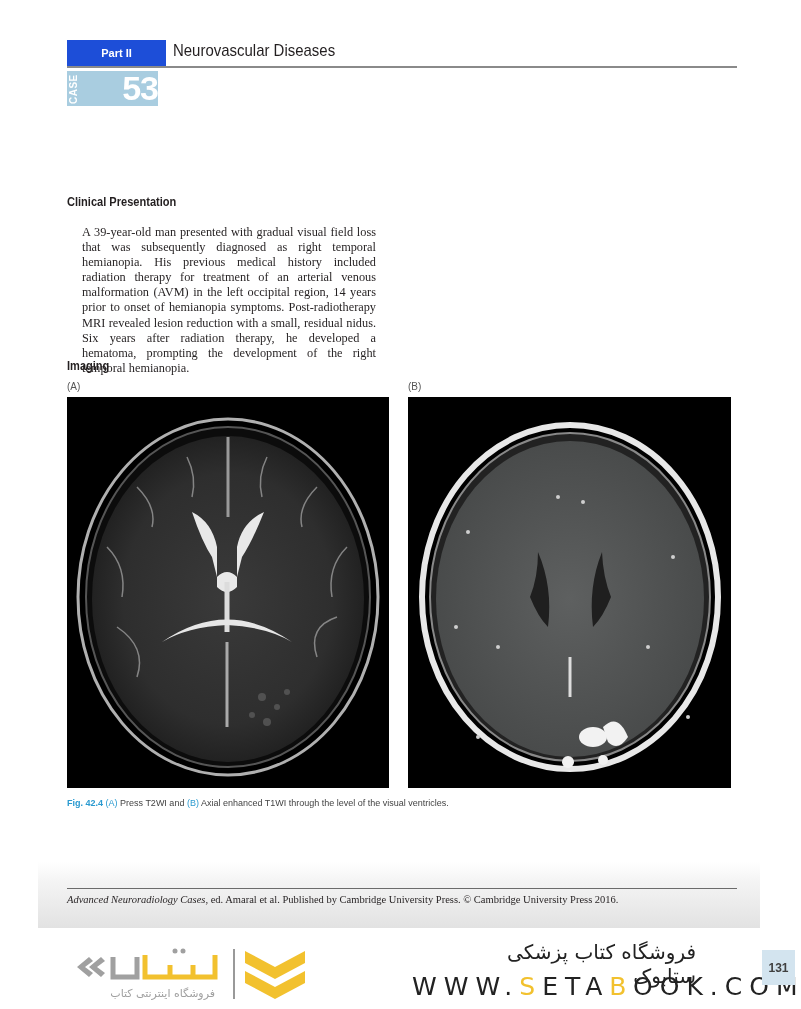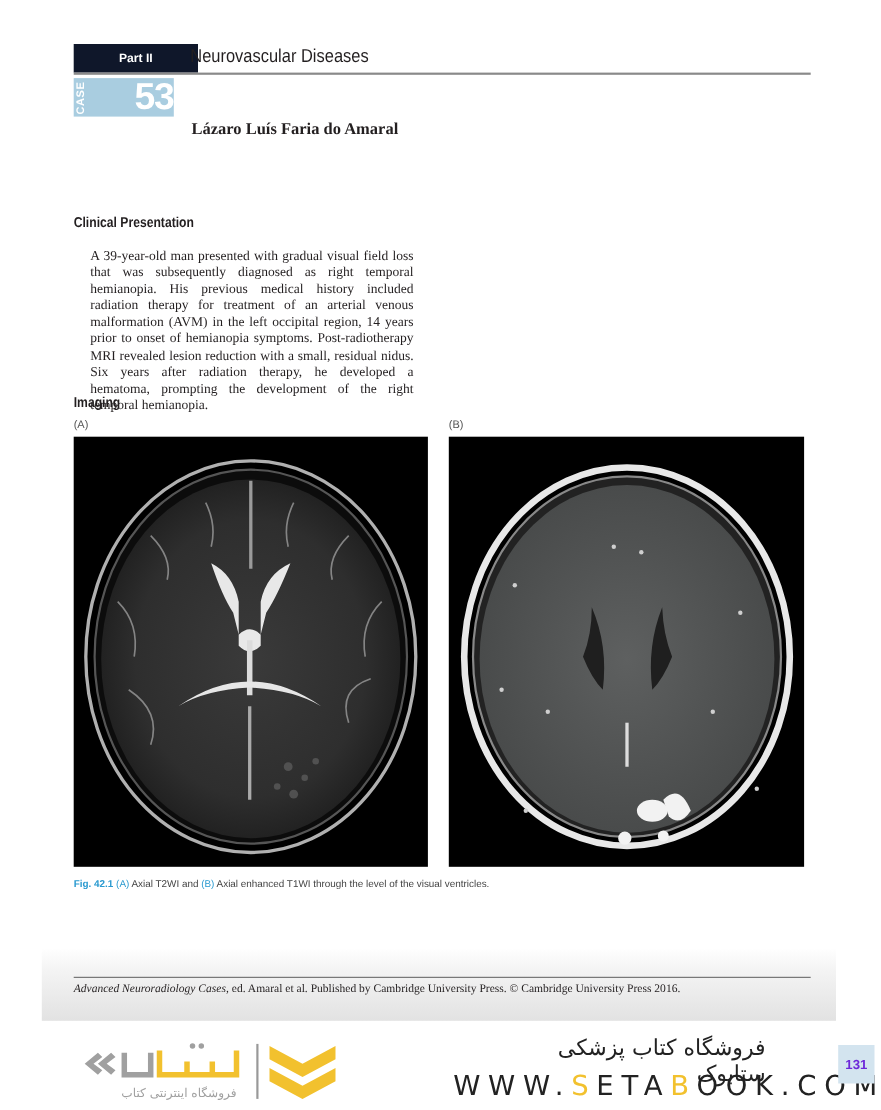--- a/index.html
+++ b/index.html
@@ -1,20 +1,20 @@
 <!DOCTYPE html>
 <html><head>
 <meta charset="utf-8">
 <style>
   html, body { margin:0; padding:0; background:#ffffff; }
   body { width:801px; height:1009px; position:relative; overflow:hidden; font-family:"Liberation Serif", serif; color:#231f20; }
   .abs { position:absolute; }
 
   
-  .part-box { left:67px; top:40px; width:113px; height:26px; background:#0f172a; color:#ffffff; font-family:"Liberation Sans", sans-serif; font-weight:bold; font-size:11px; display:flex; align-items:center; justify-content:center; }
+  .part-box { left:67px; top:40px; width:99px; height:26px; background:#1d4ed8; color:#ffffff; font-family:"Liberation Sans", sans-serif; font-weight:bold; font-size:11px; display:flex; align-items:center; justify-content:center; }
   .header-title { left:173px; top:41px; font-family:"Liberation Sans", sans-serif; font-size:17px; color:#231f20; transform:scaleX(0.88); transform-origin:left; }
   .header-line { left:67px; top:66px; width:670px; height:2px; background:#8a8a8a; }
   .case-box { left:67px; top:71px; width:91px; height:35px; background:#a9cde0; }
   .case-label { left:68px; top:74px; width:14px; height:30px; color:#ffffff; font-family:"Liberation Sans", sans-serif; font-weight:bold; font-size:10px; writing-mode:vertical-rl; transform:rotate(180deg); text-align:center; letter-spacing:0.5px; }
   .case-num { left:100px; top:68px; width:58px; text-align:right; color:#ffffff; font-family:"Liberation Sans", sans-serif; font-weight:bold; font-size:34px; line-height:40px; letter-spacing:-1px; }
 
   .authors { left:174px; top:108px; width:480px; font-family:"Liberation Serif", serif; font-weight:bold; font-size:15px; line-height:20px; color:#231f20; }
 
   .section-h { font-family:"Liberation Sans", sans-serif; font-weight:bold; font-size:13px; color:#231f20; transform:scaleX(0.85); transform-origin:left; }
   .clin-h { left:67px; top:194px; }
@@ -39,36 +39,35 @@
   .footer-panel { left:38px; top:862px; width:722px; height:66px; background:linear-gradient(to bottom, #ffffff 0%, #f4f4f4 30%, #e2e2e2 100%); }
   .footer-line { left:67px; top:888px; width:670px; height:1px; background:#6b6b6b; }
   .footer-text { left:67px; top:894px; font-family:"Liberation Serif", serif; font-size:10.5px; color:#231f20; white-space:nowrap; }
   .footer-text em { font-style:italic; }
 
   
   .logo-area { left:75px; top:945px; width:250px; height:58px; }
   .shop-fa { left:446px; top:940px; width:250px; text-align:right; font-family:"DejaVu Sans", sans-serif; font-size:20px; color:#222; direction:rtl; }
   .site { left:412px; top:972px; font-family:"DejaVu Sans", sans-serif; font-size:25px; letter-spacing:7px; color:#222; white-space:nowrap; }
   .site .hl { color:#f2c12e; }
-  .page-num { left:762px; top:950px; width:33px; height:35px; background:#d3e4ef; display:flex; align-items:center; justify-content:center; font-family:"Liberation Sans", sans-serif; font-weight:bold; font-size:12px; color:#6d28d9; }
+  .page-num { left:762px; top:950px; width:33px; height:35px; background:#d3e4ef; display:flex; align-items:center; justify-content:center; font-family:"Liberation Sans", sans-serif; font-weight:bold; font-size:12px; color:#404040; }
 </style>
 </head>
 <body>
 
 <div class="abs part-box">
   <span>Part II</span>
 </div>
 <div class="abs header-title">Neurovascular Diseases</div>
 <div class="abs header-line"></div>
 <div class="abs case-box"></div>
 <div class="abs case-label">CASE</div>
 <div class="abs case-num">53</div>
 
 <div class="abs authors">
-  <div>Lázaro Luís Faria do Amaral</div>
 </div>
 
 <div class="abs section-h clin-h">Clinical Presentation</div>
 <div class="abs body-text">
   <p>A 39-year-old man presented with gradual visual field loss that was subsequently diagnosed as right temporal hemianopia. His previous medical history included radiation therapy for treatment of an arterial venous malformation (AVM) in the left occipital region, 14 years prior to onset of hemianopia symptoms. Post-radiotherapy MRI revealed lesion reduction with a small, residual nidus. Six years after radiation therapy, he developed a hematoma, prompting the development of the right temporal hemianopia.</p>
 </div>
 
 <div class="abs section-h img-h">Imaging</div>
 <div class="abs panel-label label-a">(A)</div>
 <div class="abs panel-label label-b">(B)</div>
@@ -138,22 +137,22 @@
         <circle cx="150" cy="100" r="2"></circle>
         <circle cx="175" cy="105" r="2"></circle>
       <circle cx="48" cy="230" r="2"></circle>
         <circle cx="280" cy="320" r="2"></circle>
         <circle cx="70" cy="340" r="2"></circle>
     </g>
   </svg>
 </div>
 
 <div class="abs caption">
-  <span class="fig">Fig. 42.1</span>
-  <span class="ref">(A)</span><span> Axial T2WI and </span><span class="ref">(B)</span><span> Axial enhanced T1WI through the level of the visual ventricles.</span>
+  <span class="fig">Fig. 42.4</span>
+  <span class="ref">(A)</span><span> Press T2WI and </span><span class="ref">(B)</span><span> Axial enhanced T1WI through the level of the visual ventricles.</span>
 </div>
 
 <div class="abs footer-panel"></div>
 <div class="abs footer-line"></div>
 <div class="abs footer-text">
   <em>Advanced Neuroradiology Cases</em><span>, ed. Amaral et al. Published by Cambridge University Press. © Cambridge University Press 2016.</span>
 </div>
 
 <div class="abs logo-area">
   <svg width="250" height="58" viewBox="0 0 250 58">

